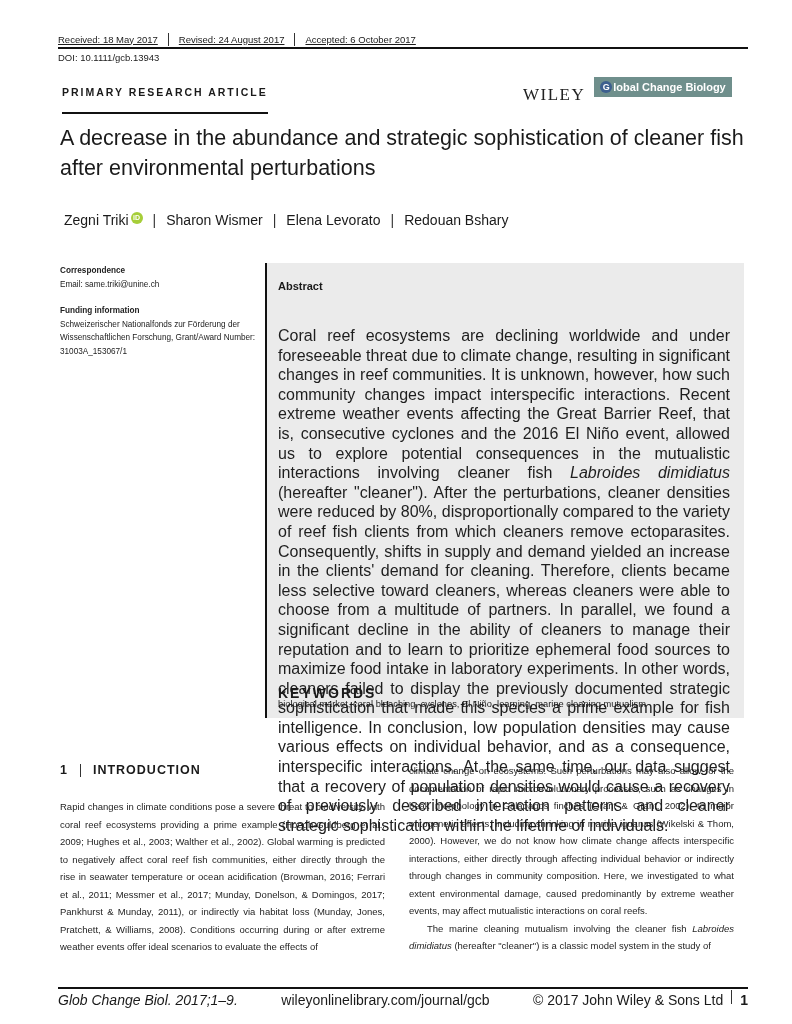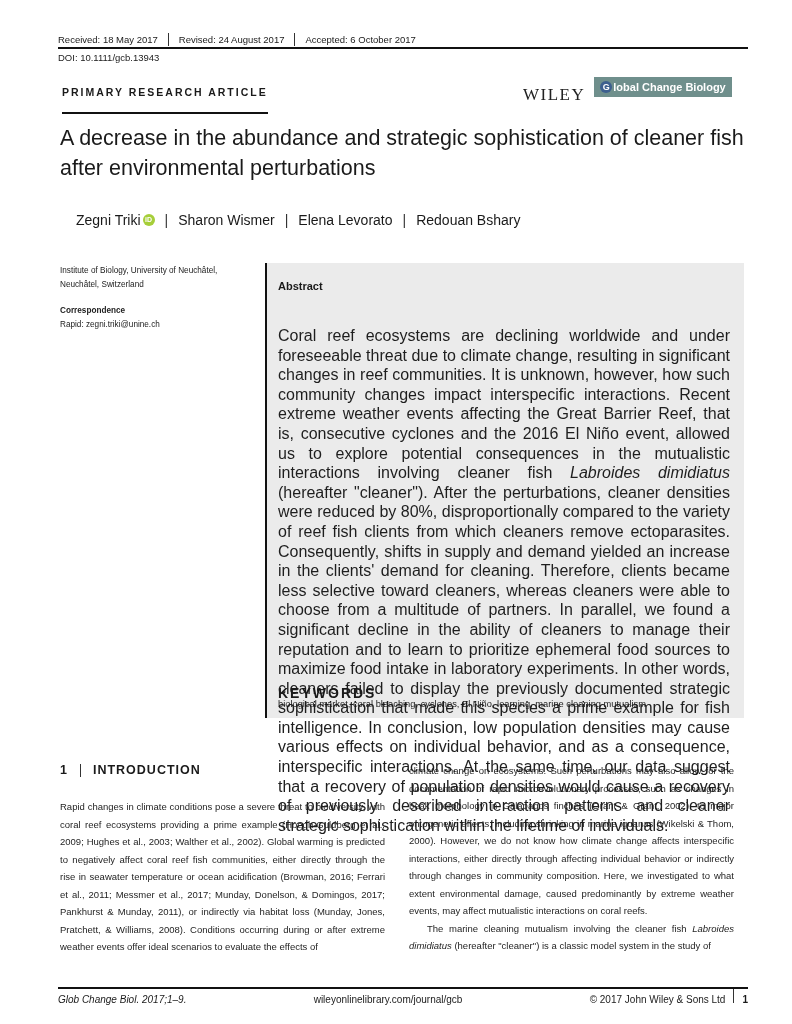--- a/index.html
+++ b/index.html
@@ -2,34 +2,34 @@
 <html><head>
 <meta charset="utf-8">
 <style>
   html, body { margin: 0; padding: 0; background: #ffffff; }
   body { width: 792px; height: 1024px; position: relative; overflow: hidden;
          font-family: "Liberation Sans", sans-serif; color: #1a1a1a; }
   .abs { position: absolute; }
 
   
   .dates { left: 58px; top: 32px; width: 680px; height: 14px; font-size: 9.5px; display: flex; align-items: center; }
-  .dates span { white-space: nowrap; }
+  .dates span { white-space: nowrap; text-decoration: underline; }
   .dates .sep { display: inline-block; width: 1px; height: 13px; background: #333; margin: 0 10px; }
   .top-rule { left: 58px; top: 47px; width: 690px; height: 1.5px; background: #111; }
   .doi { left: 58px; top: 52px; font-size: 9.5px; }
 
   .article-type { left: 62px; top: 86px; font-size: 10.5px; font-weight: bold; letter-spacing: 2px; padding-bottom: 14px; border-bottom: 2.5px solid #111; }
 
   .wiley { left: 523px; top: 77px; font-family: "Liberation Serif", serif; font-size: 17px; letter-spacing: 1.5px; color: #222; margin-top: 8px; }
   .gcb-badge { left: 594px; top: 77px; width: 138px; height: 20px; background: #6f8f8c; color: #fff; font-size: 11px; font-weight: bold; display: flex; align-items: center; justify-content: center; }
   .gcb-badge .g { display: inline-block; width: 12px; height: 12px; border-radius: 50%; background: #3d5f8e; color: #fff; font-size: 9px; text-align: center; line-height: 12px; margin-right: 1px; }
 
   .title { left: 60px; top: 123px; width: 690px; font-size: 21.5px; line-height: 30px; color: #1a1a1a; }
 
-  .authors { left: 76px; top: 212px; font-size: 14px; display: flex; align-items: center; }
+  .authors { left: 64px; top: 212px; font-size: 14px; display: flex; align-items: flex-start; }
   .authors .sep { margin: 0 10px; color: #333; }
   .orcid { display: inline-block; width: 12px; height: 12px; border-radius: 50%; background: #a6ce39; color: #fff; font-size: 7px; text-align: center; line-height: 12px; margin-left: 2px; font-weight: bold; }
 
   .sidebar { left: 60px; top: 264px; width: 196px; font-size: 8.2px; line-height: 13.5px; color: #222; }
   .sidebar .block { margin-bottom: 13px; }
   .sidebar .head { font-weight: bold; }
 
   .abstract-box { left: 265px; top: 263px; width: 477px; height: 455px; background: #ebebeb; border-left: 2px solid #111; }
   .abstract-head { left: 278px; top: 271px; font-size: 11px; font-weight: bold; margin-top: 9px; }
   .abstract-text { left: 278px; top: 289px; width: 452px; font-size: 16px; line-height: 19.6px; text-align: justify; color: #1e1e1e; margin-top: 37px; }
@@ -40,21 +40,21 @@
   .section-head .sep { display: inline-block; width: 1px; height: 13px; background: #333; margin: 0 12px; }
 
   .col { font-size: 9.5px; line-height: 17.5px; text-align: justify; color: #1e1e1e; }
   .col-left { left: 60px; top: 798px; width: 325px; }
   .col-right { left: 409px; top: 762px; width: 325px; }
   .col p { margin: 0; }
   .col p.indent { text-indent: 18px; }
   .col i { font-style: italic; }
 
   .bottom-rule { left: 58px; top: 987px; width: 690px; height: 1.5px; background: #111; }
-  .footer { left: 58px; top: 992px; width: 690px; font-size: 10px; display: flex; justify-content: space-between; align-items: center; }
+  .footer { left: 58px; top: 992px; width: 690px; font-size: 14px; display: flex; justify-content: space-between; align-items: center; }
   .footer .jref { font-style: italic; }
   .footer .right { display: flex; align-items: center; }
   .footer .pgsep { display: inline-block; width: 1px; height: 14px; background: #333; margin: 0 8px; position: relative; top: -3px; }
   .footer .pg { font-weight: bold; }
 </style>
 </head>
 <body>
 
 <div class="abs dates">
   <span>Received: 18 May 2017</span>
@@ -81,24 +81,27 @@
   <span class="orcid">iD</span>
   <span class="sep">|</span>
   <span>Sharon Wismer</span>
   <span class="sep">|</span>
   <span>Elena Levorato</span>
   <span class="sep">|</span>
   <span>Redouan Bshary</span>
 </div>
 
 <div class="abs sidebar">
-  <div class="block">Institute of Biology, University of Neuchâtel, Neuchâtel, Switzerland</div>
   <div class="block">
     <div class="head">Correspondence</div>
-    <div>Rapid: zegni.triki@unine.ch</div>
+    <div>Email: same.triki@unine.ch</div>
+  </div>
+  <div class="block">
+    <div class="head">Funding information</div>
+    <div>Schweizerischer Nationalfonds zur Förderung der Wissenschaftlichen Forschung, Grant/Award Number: 31003A_153067/1</div>
   </div>
 </div>
 
 <div class="abs abstract-box"></div>
 <div class="abs abstract-head">Abstract</div>
 <div class="abs abstract-text"><span>Coral reef ecosystems are declining worldwide and under foreseeable threat due to climate change, resulting in significant changes in reef communities. It is unknown, however, how such community changes impact interspecific interactions. Recent extreme weather events affecting the Great Barrier Reef, that is, consecutive cyclones and the 2016 El Niño event, allowed us to explore potential consequences in the mutualistic interactions involving cleaner fish </span><i>Labroides dimidiatus</i><span> (hereafter "cleaner"). After the perturbations, cleaner densities were reduced by 80%, disproportionally compared to the variety of reef fish clients from which cleaners remove ectoparasites. Consequently, shifts in supply and demand yielded an increase in the clients' demand for cleaning. Therefore, clients became less selective toward cleaners, whereas cleaners were able to choose from a multitude of partners. In parallel, we found a significant decline in the ability of cleaners to manage their reputation and to learn to prioritize ephemeral food sources to maximize food intake in laboratory experiments. In other words, cleaners failed to display the previously documented strategic sophistication that made this species a prime example for fish intelligence. In conclusion, low population densities may cause various effects on individual behavior, and as a consequence, interspecific interactions. At the same time, our data suggest that a recovery of population densities would cause a recovery of previously described interaction patterns and cleaner strategic sophistication within the lifetime of individuals.</span></div>
 <div class="abs keywords-head">KEYWORDS</div>
 <div class="abs keywords-text">biological market, coral bleaching, cyclones, El Niño, learning, marine cleaning mutualism</div>
 
 <div class="abs section-head">

